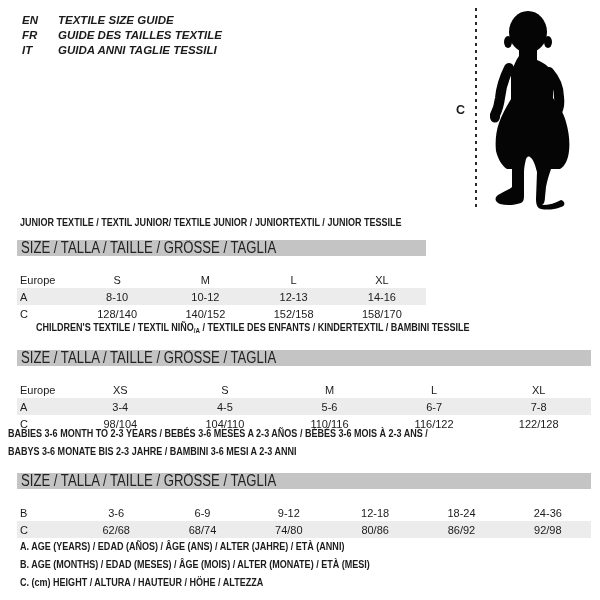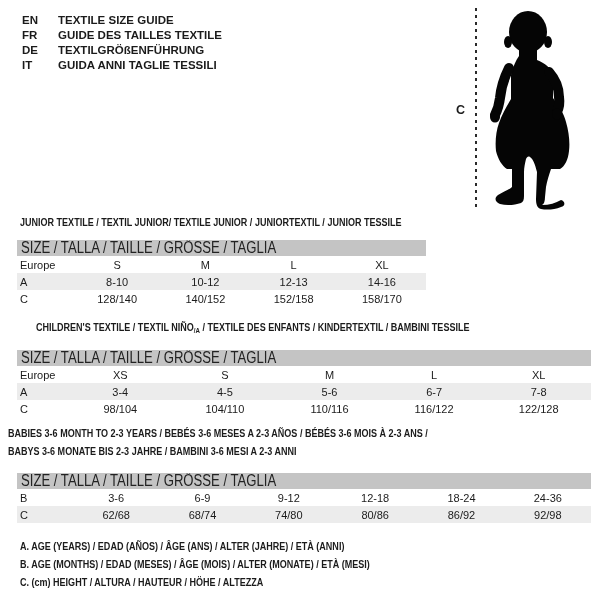--- a/index.html
+++ b/index.html
@@ -7,21 +7,21 @@
     position: relative;
     width: 600px; height: 600px;
     background: var(--page-bg, #ffffff);
     font-family: "Liberation Sans", sans-serif;
     color: var(--text-color, #1b1b1b);
     overflow: hidden;
   }
 
   
   .lang-header { position: absolute; left: 22px; top: 13px; font-weight: bold; font-size: 11.5px; line-height: 15px; }
-  .lang-row { white-space: nowrap; }
+  .lang-row { white-space: nowrap; font-style: italic; }
   .lang-code { display: inline-block; width: 36px; }
 
   
   .figure-svg { position: absolute; left: 480px; top: 0; }
   .dash-svg { position: absolute; left: 471px; top: 6px; }
   .c-label { position: absolute; left: 456px; top: 103px; font-weight: bold; font-size: 12.5px; }
 
   
   .tbl-title { position: absolute; font-weight: bold; font-size: 11px; line-height: 17.5px; white-space: nowrap; }
   .scaleX { display: inline-block; transform: scaleX(0.82); transform-origin: left bottom; white-space: nowrap; }
@@ -29,21 +29,21 @@
 
   
   .tbl-wrap { position: absolute; }
   .size-bar {
     background: var(--bar-bg, #c4c4c4);
     height: 16px; line-height: 16px;
     font-size: 16px; padding-left: 4px;
     color: #222222; white-space: nowrap; overflow: hidden;
   }
   .size-bar .scaleX { transform-origin: left center; }
-  table { border-collapse: collapse; table-layout: fixed; width: 100%; }
+  table { border-collapse: collapse; table-layout: fixed; width: 100%; margin-top: 15px; }
   td { font-size: 11px; height: 17px; padding: 0; text-align: center; vertical-align: middle; }
   td.lbl { text-align: left; padding-left: 3px; }
   .t0 td.lbl { width: 53px; }
   .t1 td.lbl { width: 48px; }
   .t2 td.lbl { width: 53px; }
   tr.shaded { background: var(--shade-bg, #ececec); }
 
   
   .legend { position: absolute; left: 20px; top: 537px; font-weight: bold; font-size: 11px; line-height: 18px; }
   .legend-line { white-space: nowrap; }
@@ -52,23 +52,20 @@
 <body>
 
 <div class="page">
 
   <div class="lang-header">
     <div class="lang-row">
       <span class="lang-code">EN</span><span>TEXTILE SIZE GUIDE</span>
     </div>
     <div class="lang-row">
       <span class="lang-code">FR</span><span>GUIDE DES TAILLES TEXTILE</span>
-    </div>
-    <div class="lang-row">
-      <span class="lang-code">DE</span><span>TEXTILGRÖßENFÜHRUNG</span>
     </div>
     <div class="lang-row">
       <span class="lang-code">IT</span><span>GUIDA ANNI TAGLIE TESSILI</span>
     </div>
   </div>
 
   <svg class="dash-svg" width="10" height="204" viewBox="0 0 10 204">
     <line x1="5" y1="2" x2="5" y2="202" stroke="#2a2a2a" stroke-width="2" stroke-dasharray="3 4"></line>
   </svg>
 

